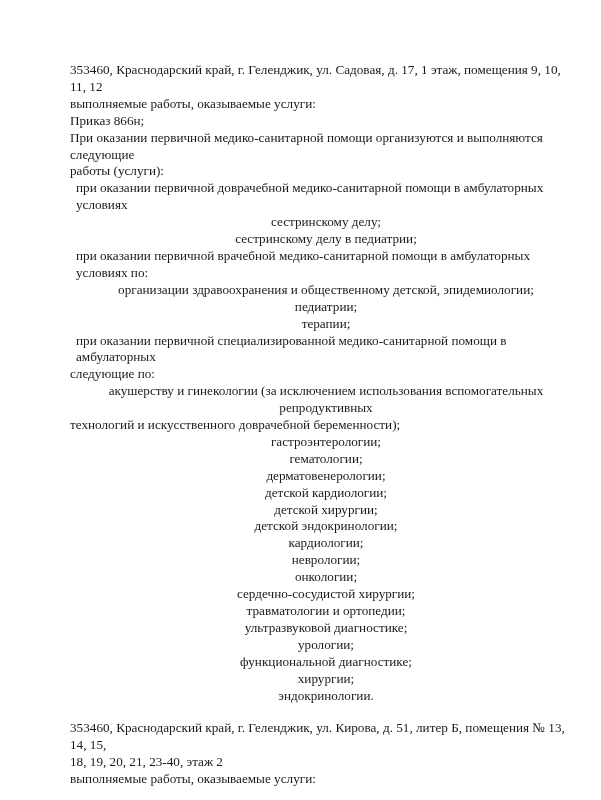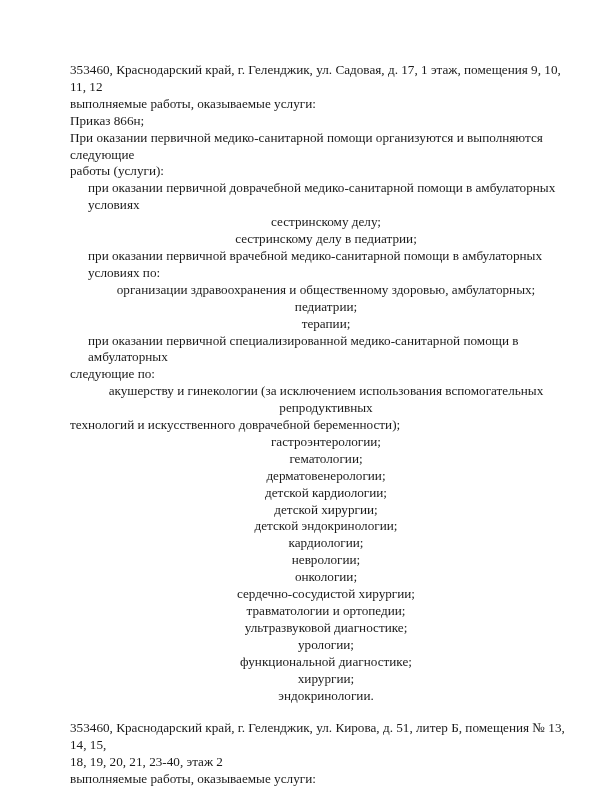--- a/index.html
+++ b/index.html
@@ -21,42 +21,42 @@
       font-family: "Liberation Serif", "DejaVu Serif", serif;
       font-size: 13.2px;
       line-height: 16.9px;
       color: #1a1a1a;
     }
     .line {
       white-space: pre-wrap;
       margin: 0;
     }
     .l0 { padding-left: 0; }
-    .l1 { padding-left: 6px; margin-left: 12px; }
+    .l1 { padding-left: 6px; }
     .l2 { padding-left: 12px; text-align: center; }
     .section-gap { height: 16px; }
   </style>
 </head>
 <body>
 
 <div class="page">
 
   <div>
     <p class="line l0">353460, Краснодарский край, г. Геленджик, ул. Садовая, д. 17, 1 этаж, помещения 9, 10, 11, 12</p>
     <p class="line l0">выполняемые работы, оказываемые услуги:</p>
     <p class="line l0">Приказ 866н;</p>
     <p class="line l0">При оказании первичной медико-санитарной помощи организуются и выполняются следующие</p>
     <p class="line l0">работы (услуги):</p>
 
     <p class="line l1">при оказании первичной доврачебной медико-санитарной помощи в амбулаторных условиях</p>
     <p class="line l2">сестринскому делу;</p>
     <p class="line l2">сестринскому делу в педиатрии;</p>
 
     <p class="line l1">при оказании первичной врачебной медико-санитарной помощи в амбулаторных условиях по:</p>
-    <p class="line l2">организации здравоохранения и общественному здоровью, амбулаторных;</p>
+    <p class="line l2">организации здравоохранения и общественному детской, эпидемиологии;</p>
     <p class="line l2">педиатрии;</p>
     <p class="line l2">терапии;</p>
 
     <p class="line l1">при оказании первичной специализированной медико-санитарной помощи в амбулаторных</p>
     <p class="line l0">следующие по:</p>
     <p class="line l2">акушерству и гинекологии (за исключением использования вспомогательных репродуктивных</p>
     <p class="line l0">технологий и искусственного доврачебной беременности);</p>
     <p class="line l2">гастроэнтерологии;</p>
     <p class="line l2">гематологии;</p>
     <p class="line l2">дерматовенерологии;</p>

